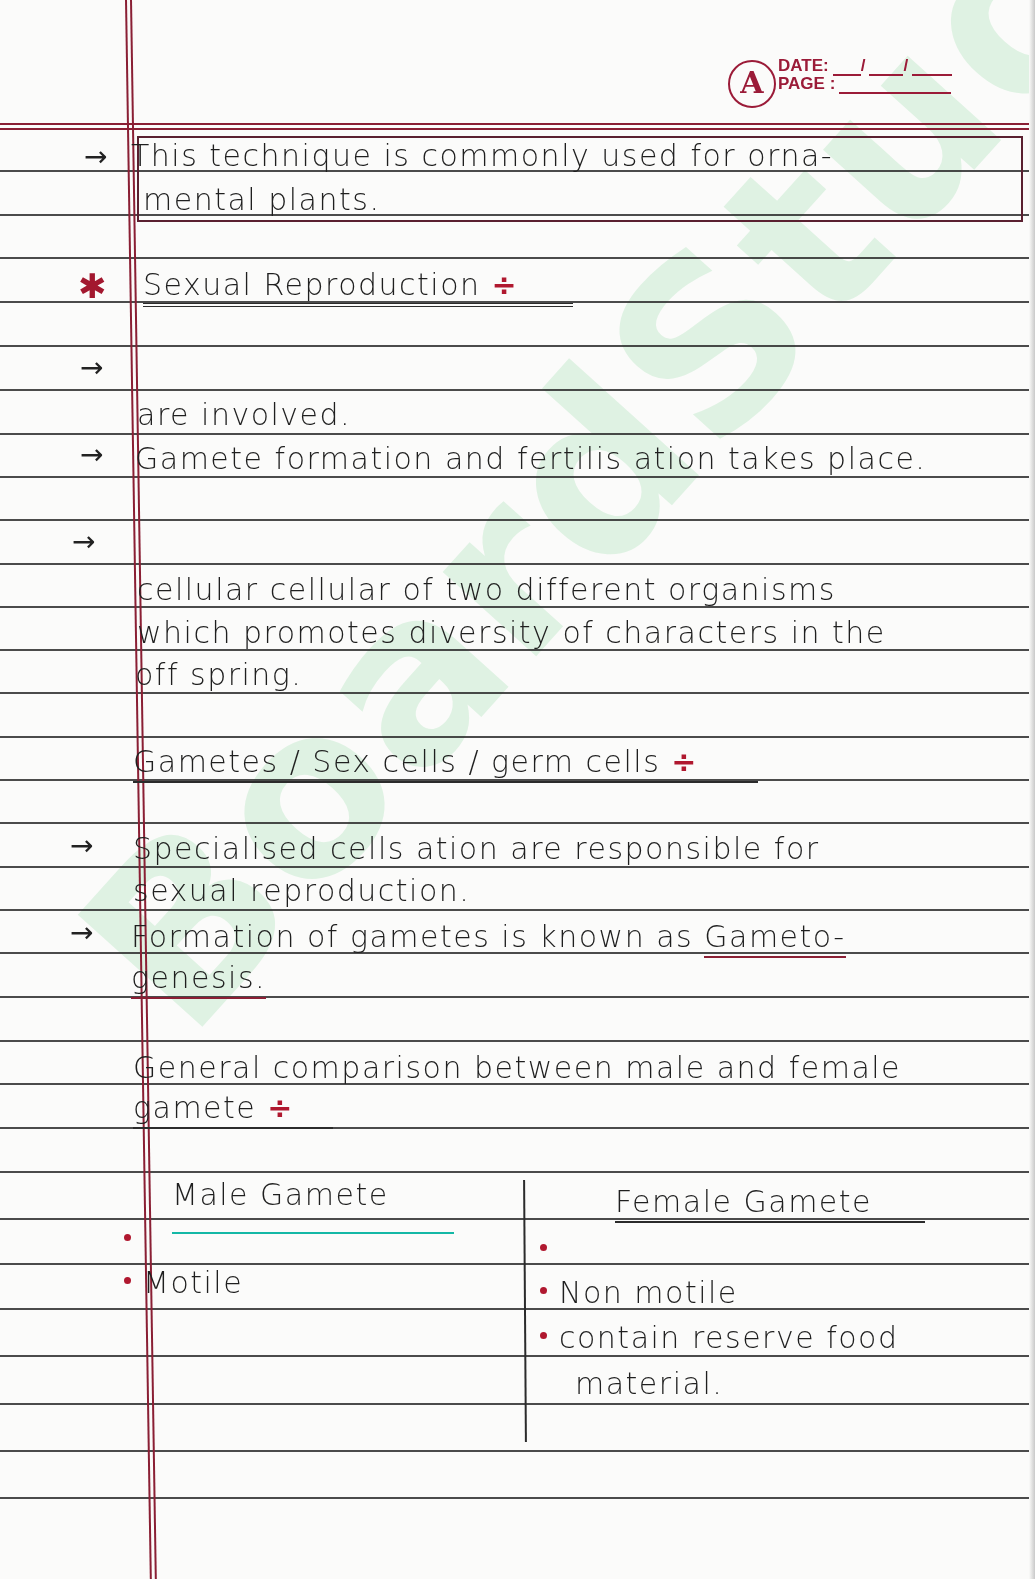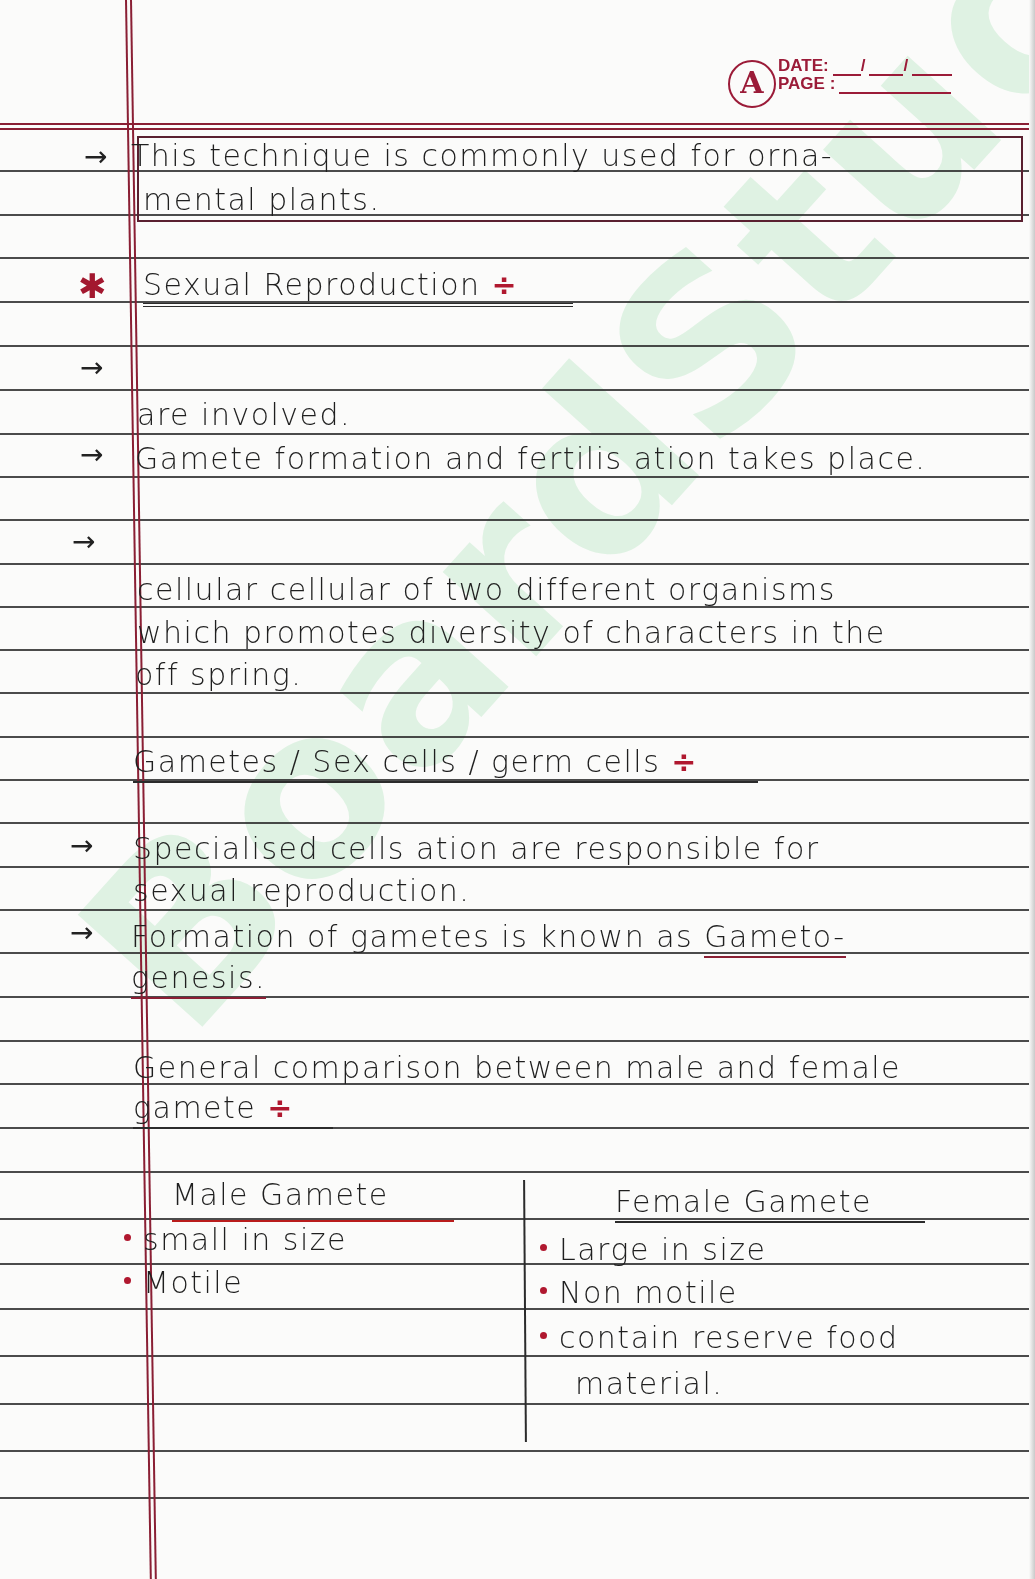--- a/index.html
+++ b/index.html
@@ -145,36 +145,36 @@
 
   <div class="hw" style="left:133px;top:1050px">General comparison between male and female</div>
   <div class="hw" style="left:133px;top:1090px;border-bottom:2px solid #2b2b2b;padding-bottom:1px;width:200px">
     <span>gamete</span>
     <span class="colon">÷</span>
   </div>
 
   <div>
     <div class="col-div"></div>
 
-    <div class="hw" style="left:172px;top:1177px;border-bottom:2px solid #b91c1c;padding-bottom:7px;width:282px">
+    <div class="hw" style="left:172px;top:1177px;border-bottom:2px solid #14b8a6;padding-bottom:19px;width:282px">
       <span>Male Gamete</span>
     </div>
     <div class="hw" style="left:615px;top:1184px;border-bottom:2px solid #2b2b2b;padding-bottom:1px;width:310px">
       <span>Female Gamete</span>
     </div>
 
     <div class="hw" style="left:124px;top:1222px">
-      <span class="bullet"></span><span>small in size</span>
+      <span class="bullet"></span>
     </div>
     <div class="hw" style="left:124px;top:1265px">
       <span class="bullet"></span><span>Motile</span>
     </div>
 
     <div class="hw" style="left:540px;top:1232px">
-      <span class="bullet"></span><span>Large in size</span>
+      <span class="bullet"></span>
     </div>
     <div class="hw" style="left:540px;top:1275px">
       <span class="bullet"></span><span>Non motile</span>
     </div>
     <div class="hw" style="left:540px;top:1320px">
       <span class="bullet"></span><span>contain reserve food</span>
     </div>
     <div class="hw" style="left:575px;top:1366px">material.</div>
   </div>
 </div>

